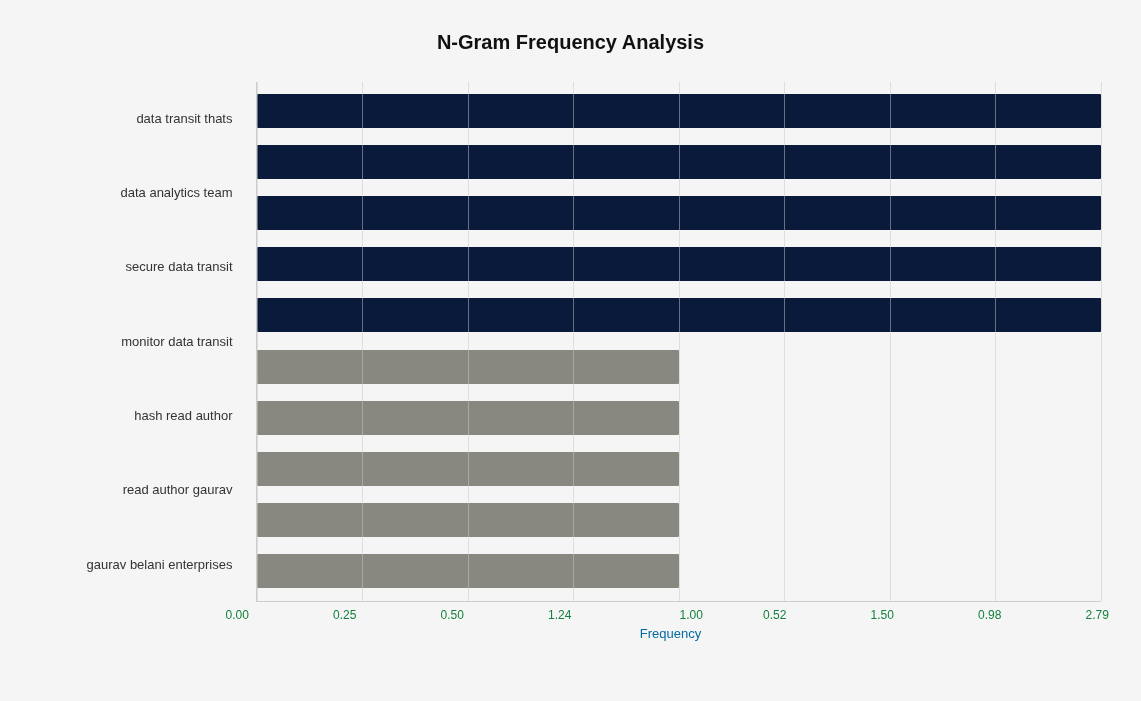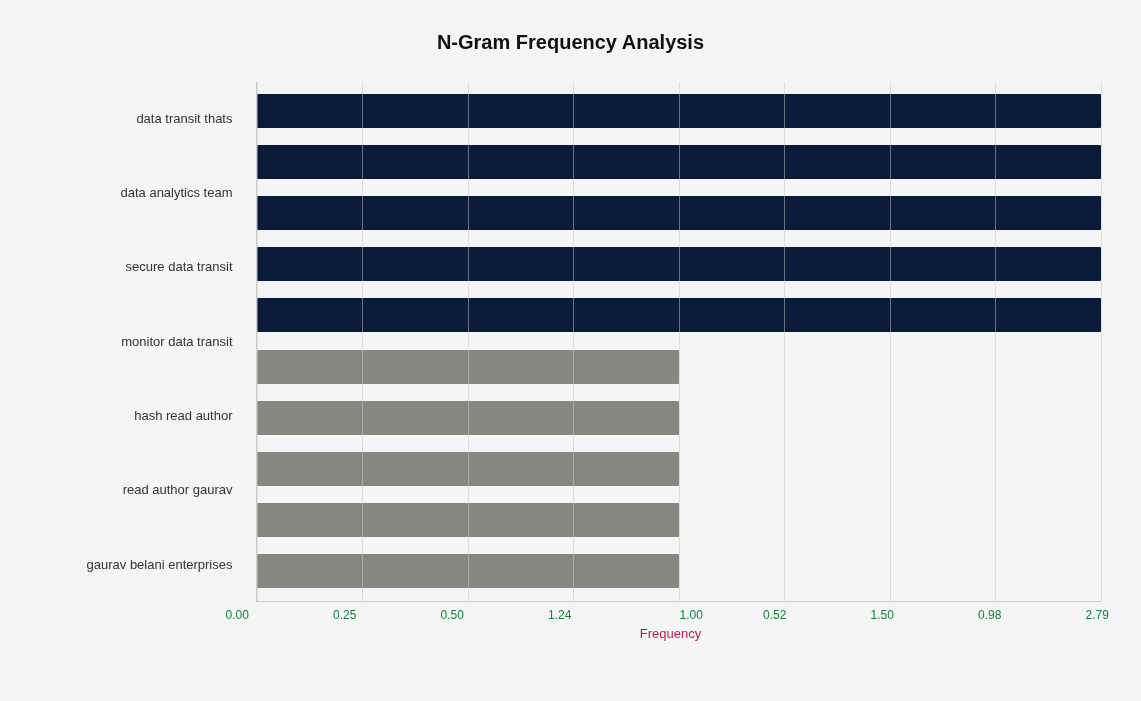--- a/index.html
+++ b/index.html
@@ -97,21 +97,21 @@
       position: relative;
     }
     .x-tick {
       font-size: 12px;
       color: #15803d;
       text-align: left;
     }
     .x-axis-label {
       text-align: center;
       font-size: 13px;
-      color: #be185d;
+      color: #0369a1;
       margin-top: 4px;
       margin-left: 200px;
     }
   </style>
 </head>
 <body>
 
 <div class="chart-container">
   <div class="chart-title">N-Gram Frequency Analysis</div>
 

